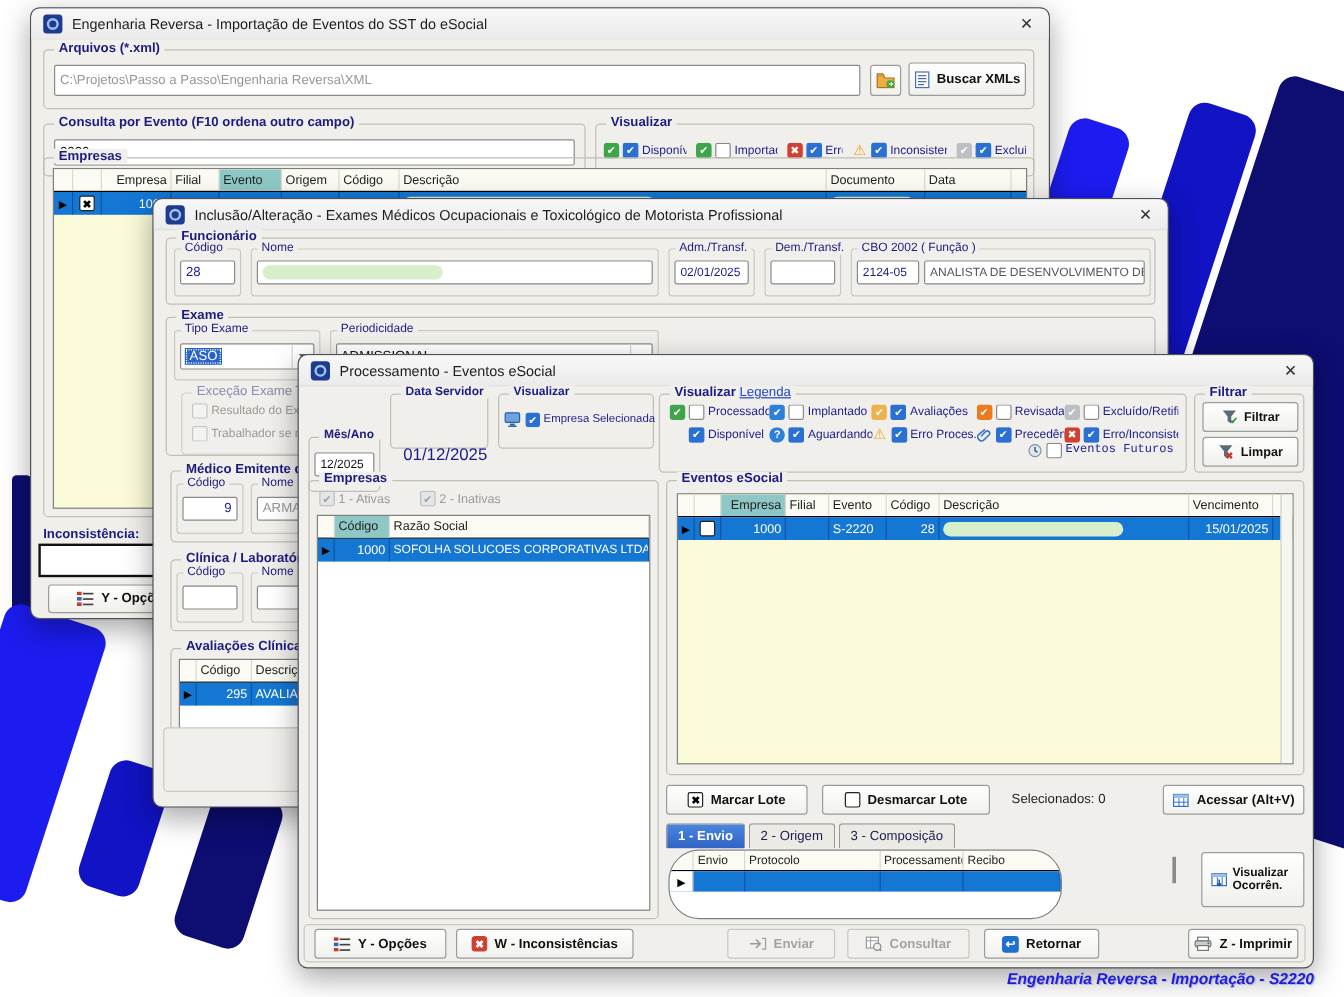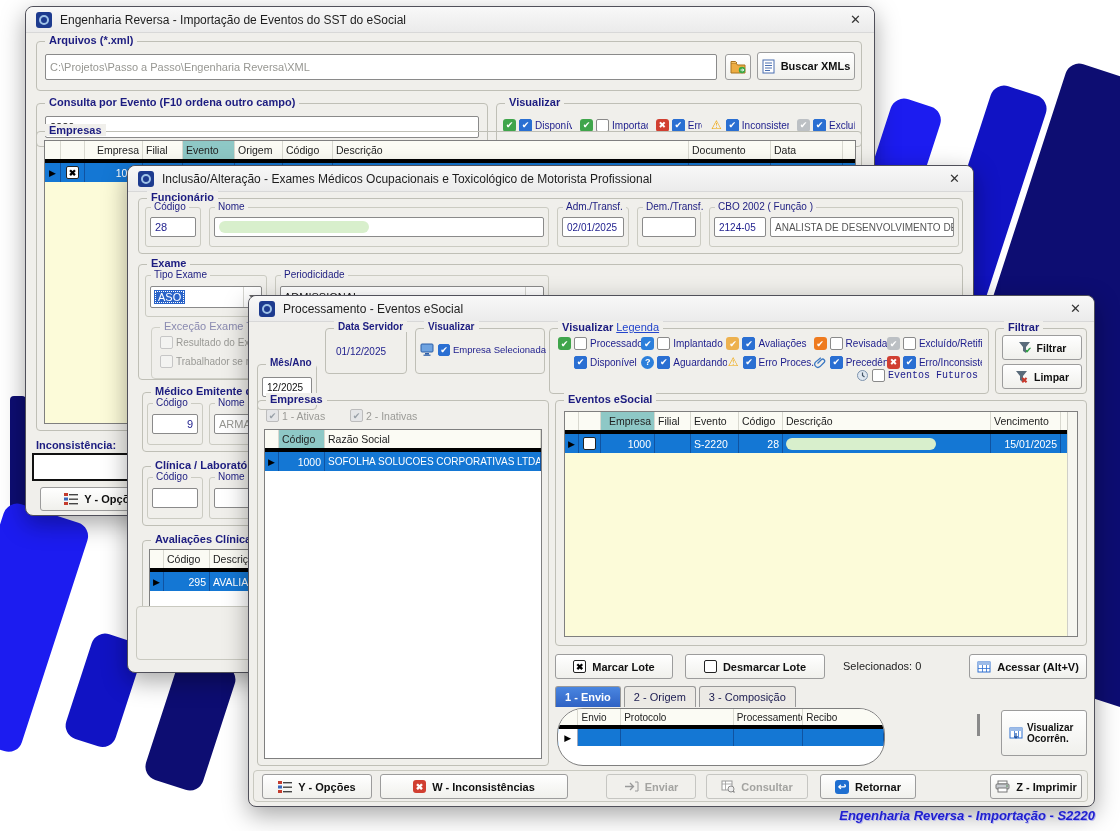--- a/index.html
+++ b/index.html
@@ -26,21 +26,21 @@
         font-size:11px;color:#1c1c80;white-space:nowrap;}
   .fld{position:absolute;border:1px solid #cbcbc2;border-radius:3px;box-sizing:border-box;}
   .fld-t{position:absolute;top:-7px;left:5px;background:#f0efeb;padding:0 3px;font-size:10px;
          color:#1c1c80;white-space:nowrap;}
   .inp{position:absolute;background:#fff;border:1px solid #8a8a8a;border-radius:2px;font-size:11px;
        color:#111;display:flex;align-items:center;padding:0 4px;box-sizing:border-box;overflow:hidden;
        white-space:nowrap;font-family:"Liberation Sans",sans-serif;}
   input.inp{outline:none;}
   .inp.navy{color:#1c1c8c;}
   .inp.gray{color:#979792;}
-  .flat-val{position:absolute;font-size:10px;color:#1c1c8c;white-space:nowrap;}
+  .flat-val{position:absolute;font-size:14px;color:#1c1c8c;white-space:nowrap;margin-top:24px;}
   .pill{background:#d8efcc;border-radius:7px;height:12px;display:inline-block;}
   
   .cb{width:13px;height:13px;border:1px solid #8a8a8a;background:#fff;border-radius:2px;
       display:inline-flex;align-items:center;justify-content:center;font-size:9px;color:#fff;
       flex:0 0 13px;box-sizing:border-box;}
   .cb.on{background:#2a6fd2;border-color:#2a6fd2;}
   .cb.on::after{content:"✔";}
   .cb.dis{background:#e4e5e7;border-color:#bcbcbc;color:#98a0a8;}
   .cb.dis::after{content:"✔";}
   .cb.disu{background:#f3f3f1;border-color:#c6c6c6;}
@@ -58,21 +58,21 @@
   .si.quest::after{content:"?";}
   .warn-ic{width:13px;display:inline-flex;justify-content:center;color:#f0a300;font-size:12px;flex:0 0 13px;}
   .warn-ic::after{content:"⚠";}
   .leg{display:inline-flex;align-items:center;gap:3px;font-size:10px;color:#1c1c8c;white-space:nowrap;
        overflow:hidden;}
   .lrow{position:absolute;left:8px;right:6px;display:flex;align-items:center;}
   .lnk{color:#2244cc;text-decoration:underline;font-weight:normal;cursor:pointer;}
   
   .grid{position:absolute;border:1px solid #7f7f7f;background:#fff;overflow:hidden;box-sizing:border-box;}
   .grid.yellow{background:#fcfbd9;}
-  .ghead{display:flex;height:18px;background:#fbfbf4;border-bottom:4px solid #000000;align-items:stretch;
+  .ghead{display:flex;height:18px;background:#fbfbf4;border-bottom:1px solid #000000;align-items:stretch;
          font-size:10.5px;color:#222;}
   .ghead .c{padding:0 3px;border-right:1px solid #d9d9d0;display:flex;align-items:center;overflow:hidden;
             white-space:nowrap;box-sizing:border-box;}
   .ghead .c.sorted{background:#8ec8c6;}
   .grow{display:flex;height:19px;background:#1477d4;color:#fff;font-size:10.5px;align-items:stretch;}
   .grow .c{padding:0 3px;border-right:1px solid rgba(10,25,80,.38);display:flex;align-items:center;
            overflow:hidden;white-space:nowrap;box-sizing:border-box;}
   .c.num{justify-content:flex-end;}
   .mk{color:#000;font-size:9px;}
   .rowcb{width:13px;height:13px;background:#fff;border:1px solid #222;border-radius:2px;display:inline-flex;
@@ -597,21 +597,21 @@
               <rect x="0" y="0" width="4" height="3" fill="#c43c2e"></rect>
               <rect x="5" y="1" width="9" height="1.4" fill="#444"></rect>
               <rect x="0" y="4.5" width="4" height="3" fill="#3a66b8"></rect>
               <rect x="5" y="5.5" width="9" height="1.4" fill="#444"></rect>
               <rect x="0" y="9" width="4" height="3" fill="#c43c2e"></rect>
               <rect x="5" y="10" width="9" height="1.4" fill="#444"></rect>
             </svg>
           </span>
         <span>Y - Opções</span>
       </div>
-      <div class="btn" style="left:126px;top:3px;width:188px;height:25px;">
+      <div class="btn" style="left:126px;top:3px;width:148px;height:25px;">
         <span class="si red"></span>
         <span>W - Inconsistências</span>
       </div>
       <div class="btn dis" style="left:352px;top:3px;width:90px;height:25px;">
         <span>
             <svg width="15" height="11" viewBox="0 0 15 11">
               <path d="M1 5.5h8M6 2l3.5 3.5L6 9" stroke="#9a9a9a" stroke-width="1.3" fill="none"></path>
               <path d="M11 1h3v9h-3" stroke="#9a9a9a" fill="none"></path>
             </svg>
           </span>

